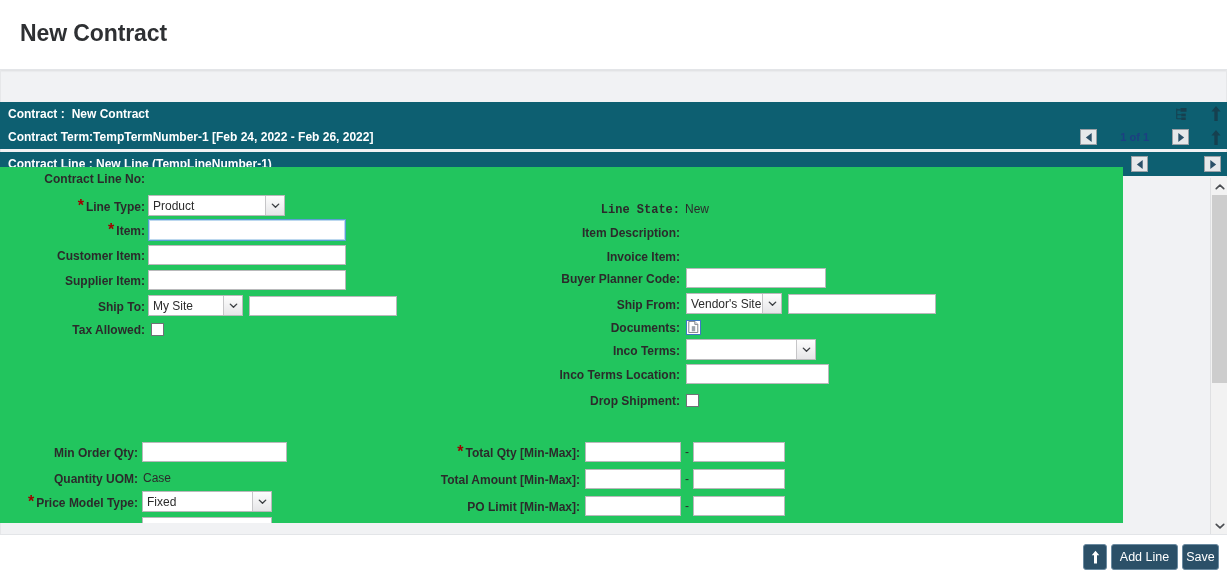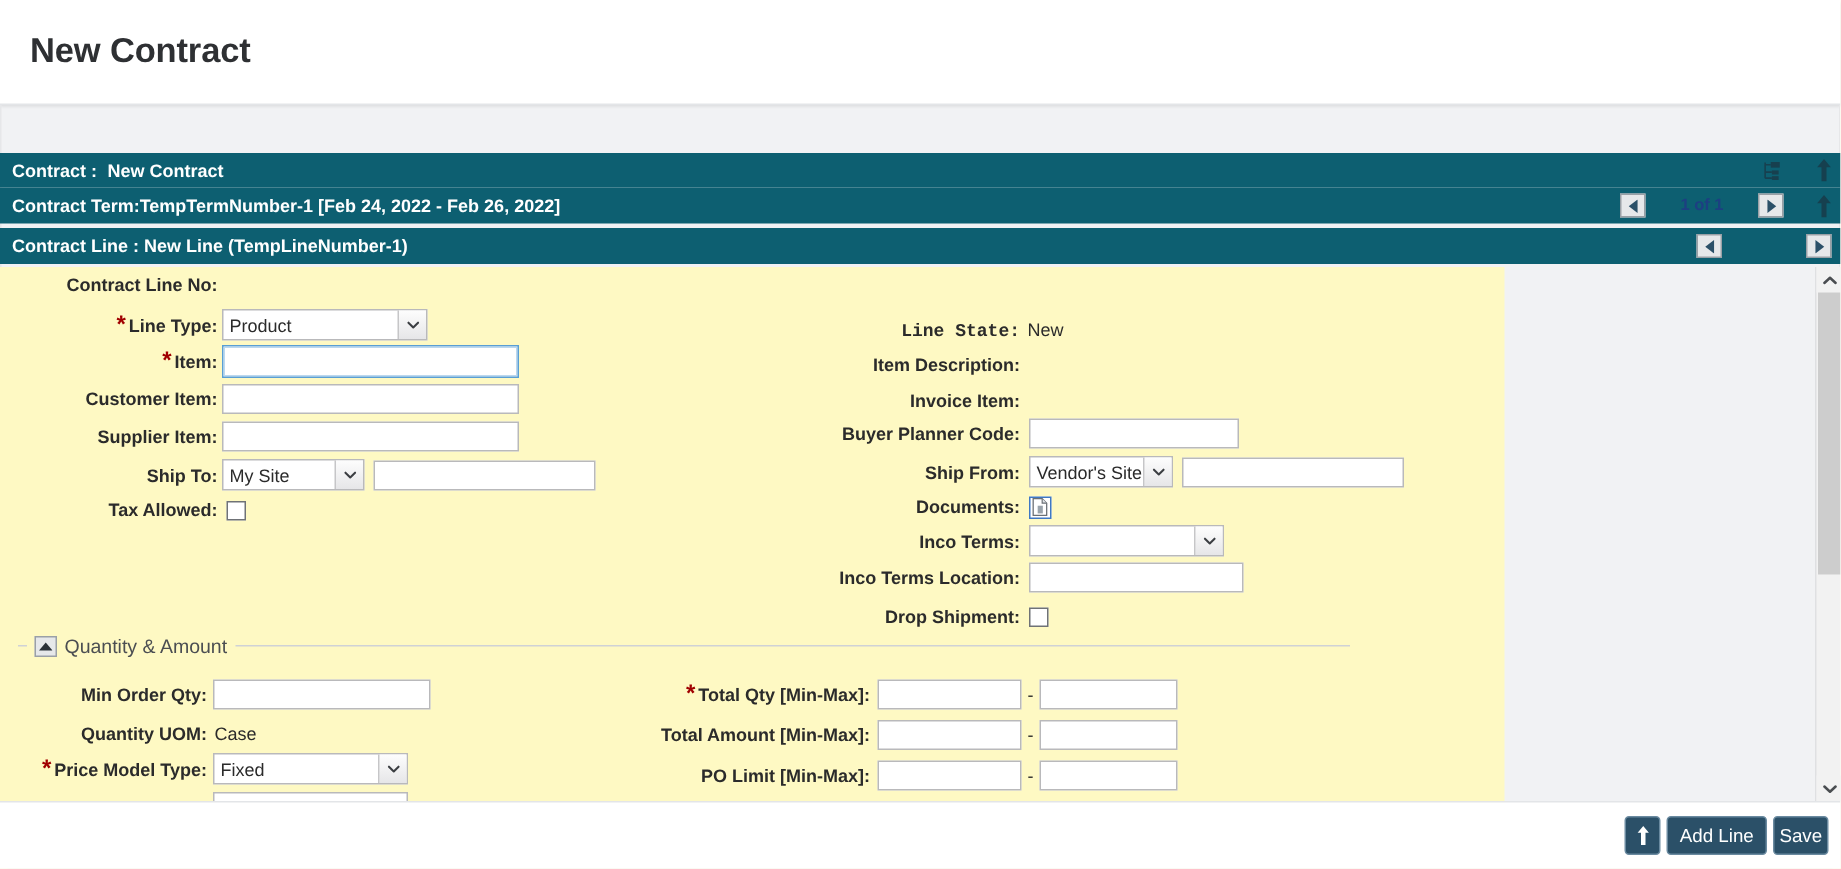--- a/index.html
+++ b/index.html
@@ -42,22 +42,22 @@
     width: 17px; height: 16px; background: #e6e8ea;
     border: 1px solid #9aa0a6; cursor: pointer;
     display: flex; align-items: center; justify-content: center;
   }
   .page-count { font-size: 11px; color: #1d3f82; font-weight: bold; padding: 0 3px; }
   .ic-up { width: 14px; height: 16px; display: flex; align-items: center; justify-content: center; cursor: pointer; }
   .ic-tree { width: 17px; height: 16px; display: flex; align-items: center; justify-content: center; cursor: pointer; }
 
   
   .form-area {
-    position: absolute; left: 0; top: 178px; width: 1003px; height: 356px;
-    background: #fef9c3; overflow: hidden;
+    position: absolute; left: 0; top: 167px; width: 1123px; height: 356px;
+    background: #22c55e; overflow: hidden;
   }
   .scroll-pane { position: absolute; left: 0; top: 0; width: 1209px; height: 356px; }
 
   .row { position: absolute; display: flex; align-items: center; }
   .lab {
     font-size: 12px; font-weight: bold; color: #2b2b2b;
     text-align: right; white-space: nowrap;
   }
   .req { color: #a00000; font-weight: bold; margin-right: 2px; }
   .val { font-size: 12px; color: #2b2b2b; margin-left: 5px; white-space: nowrap; }
@@ -366,30 +366,20 @@
         <input class="inp" style="width: 143px; margin-left: 6px;" value="">
       </div>
 
       <div class="row" style="left:540px; top:224px;">
         <div style="width:140px; text-align:right;">
           <span class="lab">Drop Shipment:</span>
         </div>
         <span class="cbx" style="margin-left:6px;"></span>
       </div>
 
-      <div class="section">
-        <div class="sec-pre"></div>
-        <div class="sec-toggle">
-          <svg width="9" height="6" viewBox="0 0 10 6" fill="#2b3238">
-              <path d="M5 0 L10 6 H0 Z"></path>
-            </svg>
-        </div>
-        <span class="sec-title">Quantity &amp; Amount</span>
-        <div class="sec-rule"></div>
-      </div>
 
       <div class="row" style="left:0; top:275px;">
         <div style="width:138px; text-align:right;">
           <span class="lab">Min Order Qty:</span>
         </div>
         <input class="inp" style="width: 145px; margin-left: 4px;" value="">
       </div>
 
       <div class="row" style="left:0; top:302px;">
         <div style="width:138px; text-align:right;">

